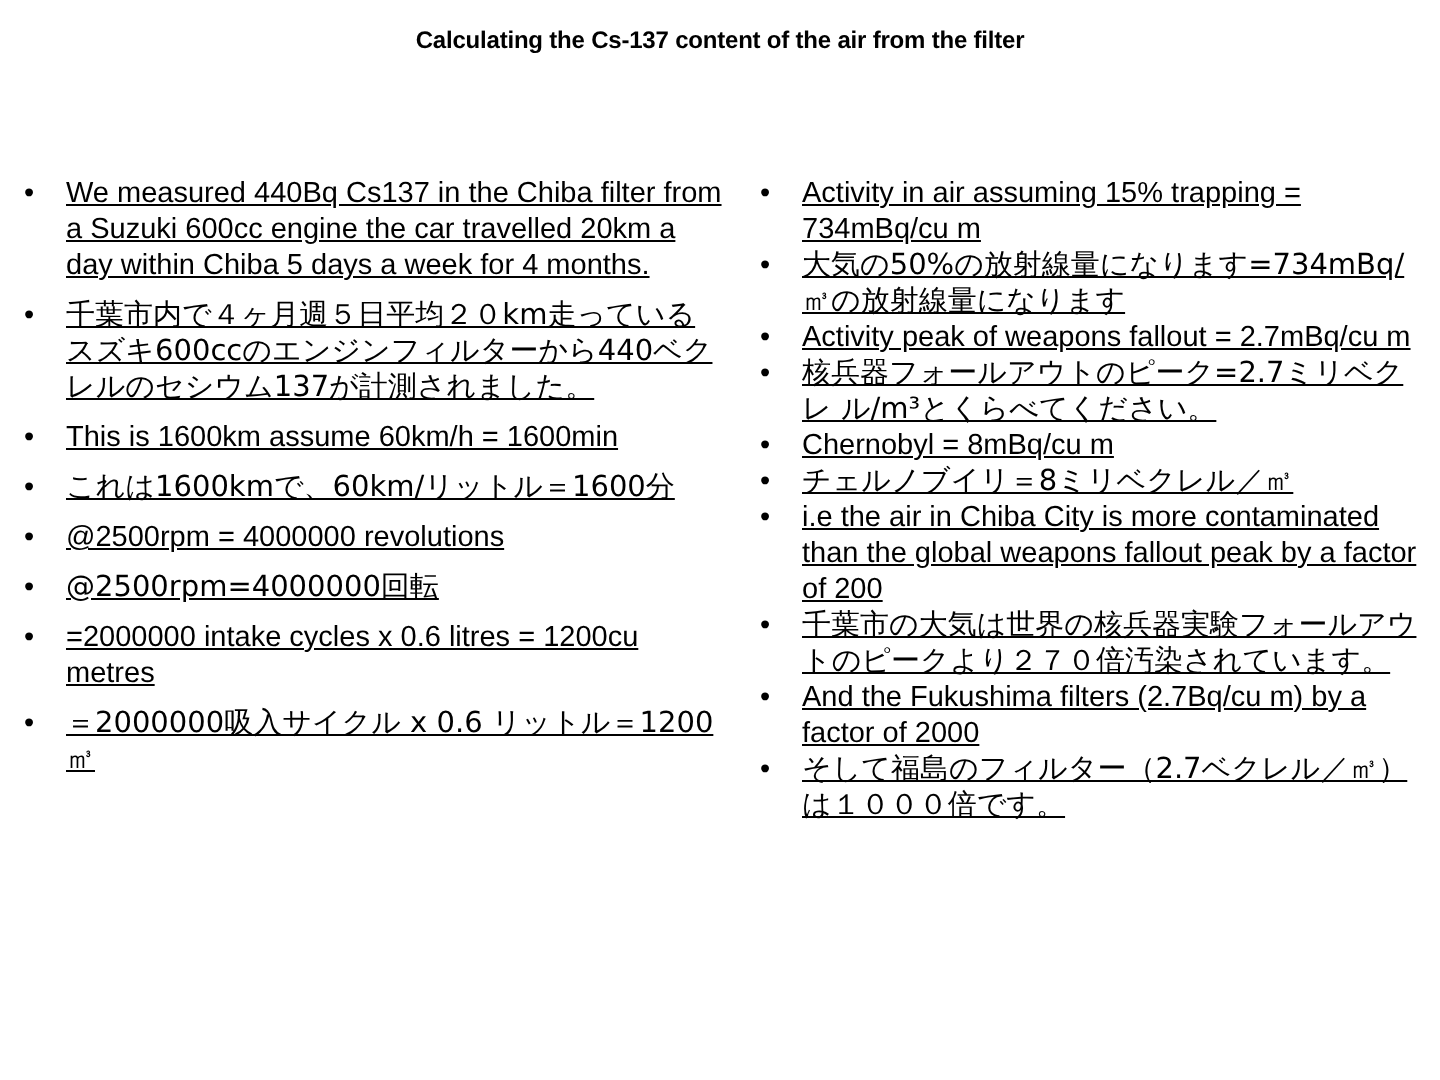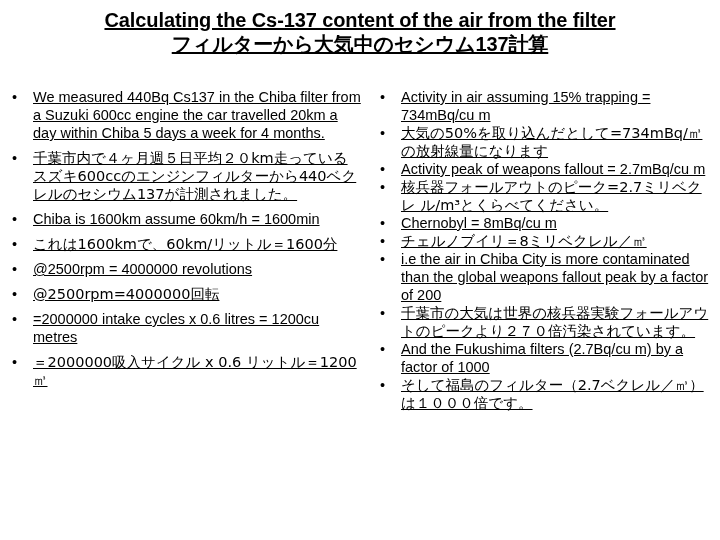--- a/index.html
+++ b/index.html
@@ -24,26 +24,25 @@
 
   
   .title-block {
     position: absolute;
     left: 0;
     top: 8px;
     width: 720px;
     text-align: center;
   }
   .title-line {
-    font-size: 20px;
+    font-size: 12px;
     font-weight: bold;
     line-height: 24px;
     letter-spacing: -0.1px;
     white-space: nowrap;
-    text-decoration: underline;
   }
   .title-line.jp {
     font-weight: bold;
   }
 
   
   .columns {
     position: absolute;
     top: 88px;
     left: 0;
@@ -101,38 +100,37 @@
     font-family: "DejaVu Sans", "Liberation Sans", sans-serif;
   }
 </style>
 </head>
 <body>
 
 <div class="slide">
 
   <div class="title-block">
     <div class="title-line">Calculating the Cs-137 content of the air from the filter</div>
-    <div class="title-line jp">フィルターから大気中のセシウム137計算</div>
   </div>
 
   <div class="columns">
 
     <div class="col col-left">
       <ul class="bullets">
         <li>
           <span class="bullet-dot">•</span>
           <span class="btext">We measured 440Bq Cs137 in the Chiba filter from a Suzuki 600cc engine the car travelled 20km a day within Chiba 5 days a week for 4 months.</span>
         </li>
         <li>
           <span class="bullet-dot">•</span>
           <span class="btext jp-text">千葉市内で４ヶ月週５日平均２０km走っているスズキ600ccのエンジンフィルターから440ベクレルのセシウム137が計測されました。</span>
         </li>
         <li>
           <span class="bullet-dot">•</span>
-          <span class="btext">Chiba is 1600km assume 60km/h = 1600min</span>
+          <span class="btext">This is 1600km assume 60km/h = 1600min</span>
         </li>
         <li>
           <span class="bullet-dot">•</span>
           <span class="btext jp-text">これは1600kmで、60km/リットル＝1600分</span>
         </li>
         <li>
           <span class="bullet-dot">•</span>
           <span class="btext">@2500rpm = 4000000 revolutions</span>
         </li>
         <li>
@@ -151,21 +149,21 @@
     </div>
 
     <div class="col col-right">
       <ul class="bullets">
         <li>
           <span class="bullet-dot">•</span>
           <span class="btext">Activity in air assuming 15% trapping = 734mBq/cu m</span>
         </li>
         <li>
           <span class="bullet-dot">•</span>
-          <span class="btext jp-text">大気の50%を取り込んだとして=734mBq/㎥の放射線量になります</span>
+          <span class="btext jp-text">大気の50%の放射線量になります=734mBq/㎥の放射線量になります</span>
         </li>
         <li>
           <span class="bullet-dot">•</span>
           <span class="btext">Activity peak of weapons fallout = 2.7mBq/cu m</span>
         </li>
         <li>
           <span class="bullet-dot">•</span>
           <span class="btext jp-text">核兵器フォールアウトのピーク=2.7ミリベクレ ル/m³とくらべてください。</span>
         </li>
         <li>
@@ -179,21 +177,21 @@
         <li>
           <span class="bullet-dot">•</span>
           <span class="btext">i.e the air in Chiba City is more contaminated than the global weapons fallout peak by a factor of 200</span>
         </li>
         <li>
           <span class="bullet-dot">•</span>
           <span class="btext jp-text">千葉市の大気は世界の核兵器実験フォールアウトのピークより２７０倍汚染されています。</span>
         </li>
         <li>
           <span class="bullet-dot">•</span>
-          <span class="btext">And the Fukushima filters (2.7Bq/cu m) by a factor of 1000</span>
+          <span class="btext">And the Fukushima filters (2.7Bq/cu m) by a factor of 2000</span>
         </li>
         <li>
           <span class="bullet-dot">•</span>
           <span class="btext jp-text">そして福島のフィルター（2.7ベクレル／㎥）は１０００倍です。</span>
         </li>
       </ul>
     </div>
 
   </div>
 </div>

